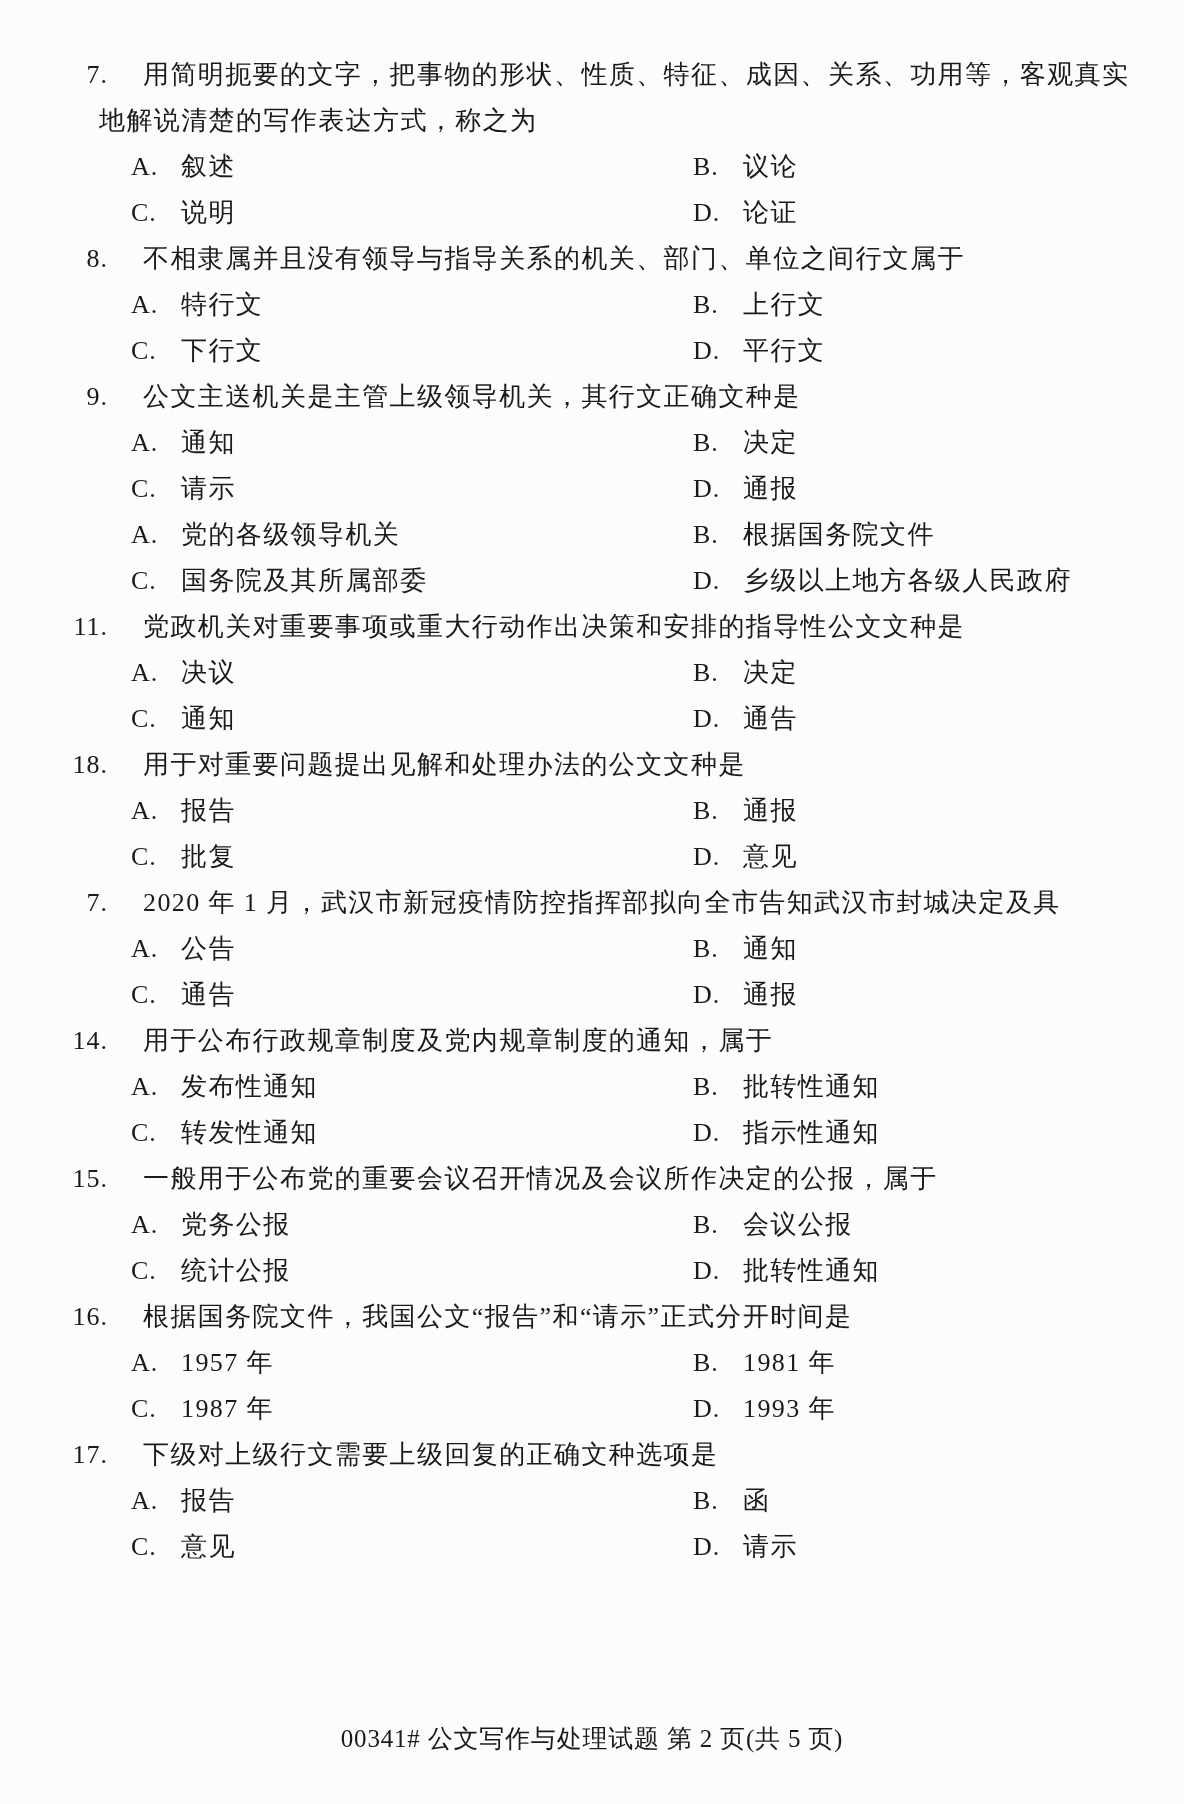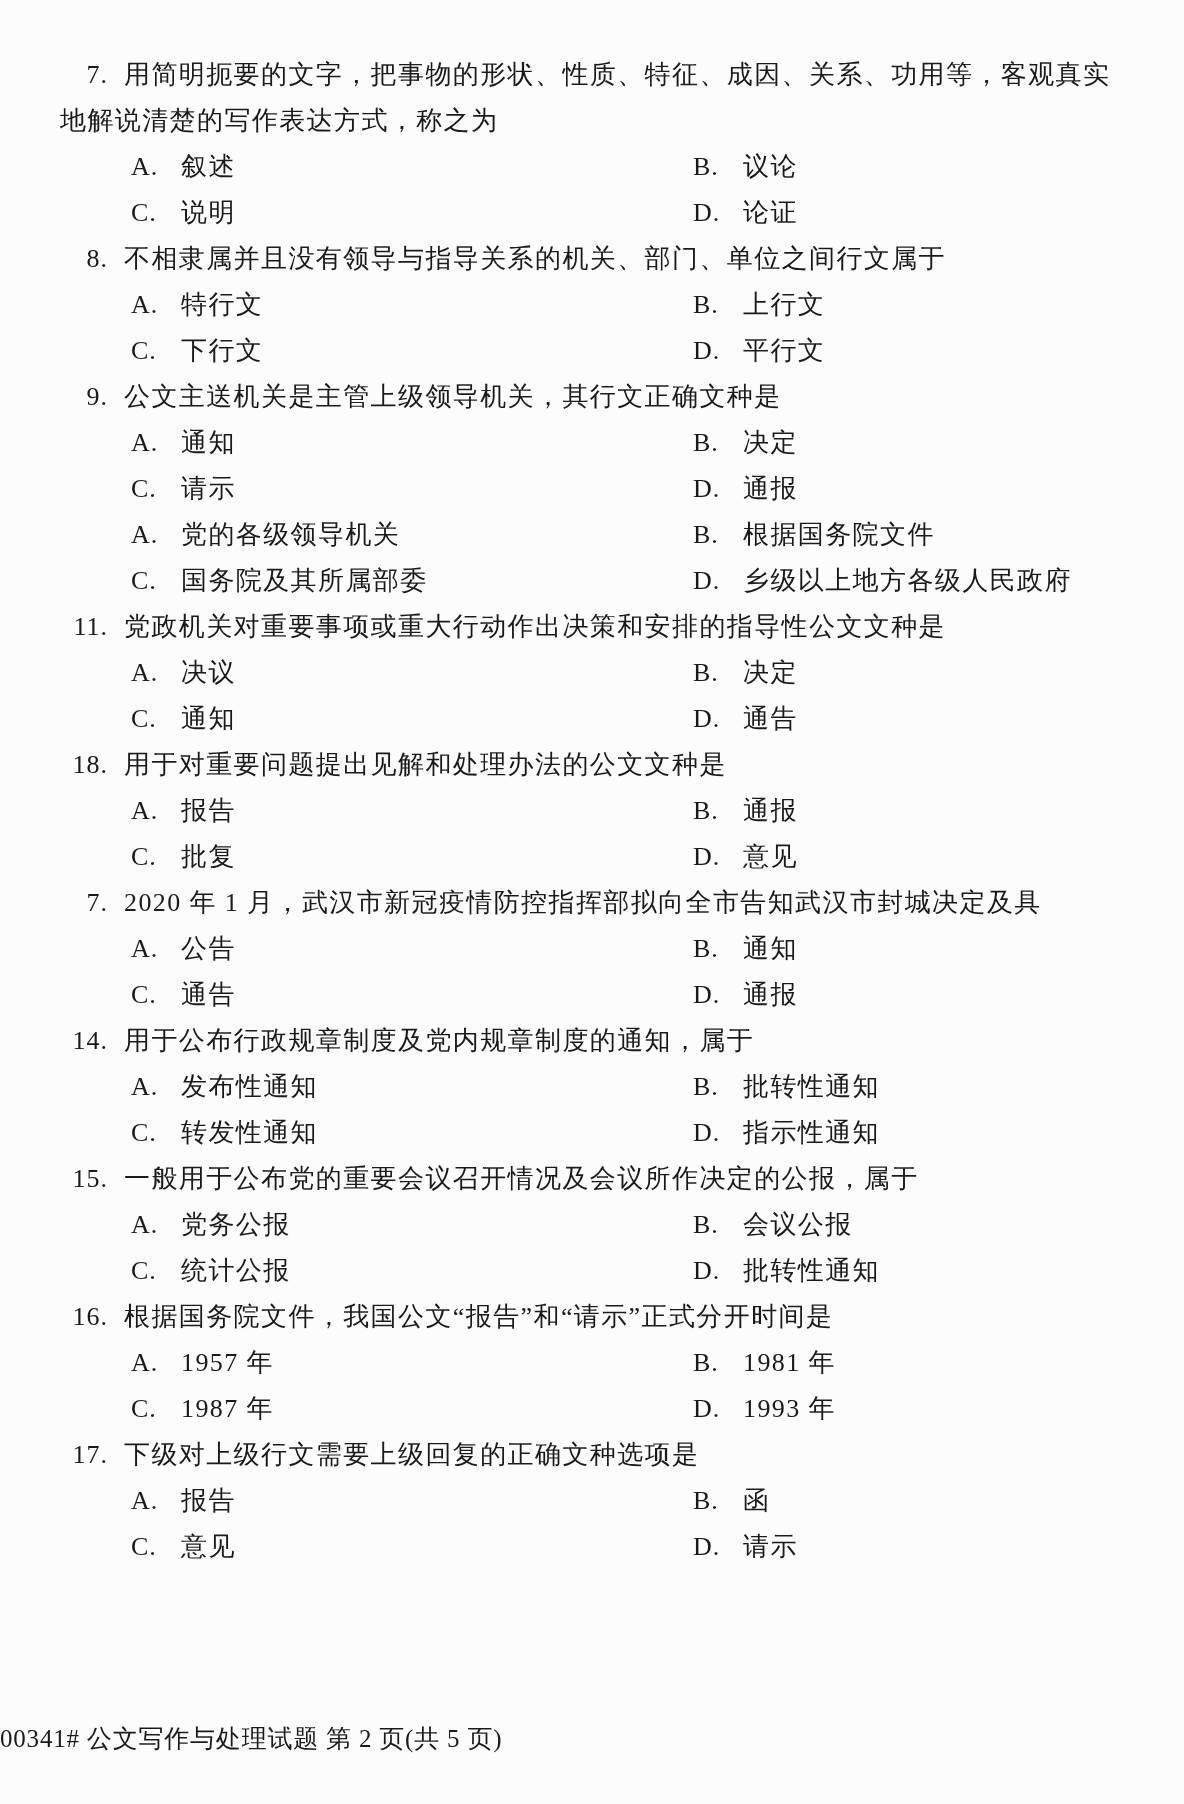--- a/index.html
+++ b/index.html
@@ -29,25 +29,25 @@
     font-size: 26px;
     white-space: nowrap;
   }
   .q-num {
     width: 108px;
     text-align: right;
     letter-spacing: 1px;
     flex: 0 0 auto;
   }
   .q-text {
-    margin-left: 16px;
+    margin-left: 35px;
     letter-spacing: 1.4px;
   }
   .q-cont .q-text {
-    margin-left: 60px;
+    margin-left: 99px;
   }
   .options {
     display: grid;
     grid-template-columns: 562px 1fr;
     margin-left: 131px;
   }
   .option {
     display: flex;
     height: 46px;
     line-height: 46px;
@@ -61,20 +61,21 @@
   }
   .opt-text {
     letter-spacing: 1.4px;
     text-align: center;
   }
   .footer {
     position: absolute;
     top: 1722px;
     left: 0;
     width: 1184px;
+    text-align: center;
     font-size: 25px;
     letter-spacing: 0.8px;
     line-height: 34px;
   }
 </style>
 </head>
 <body>
 
 <div class="page">
   <div class="content" id="question-list">

